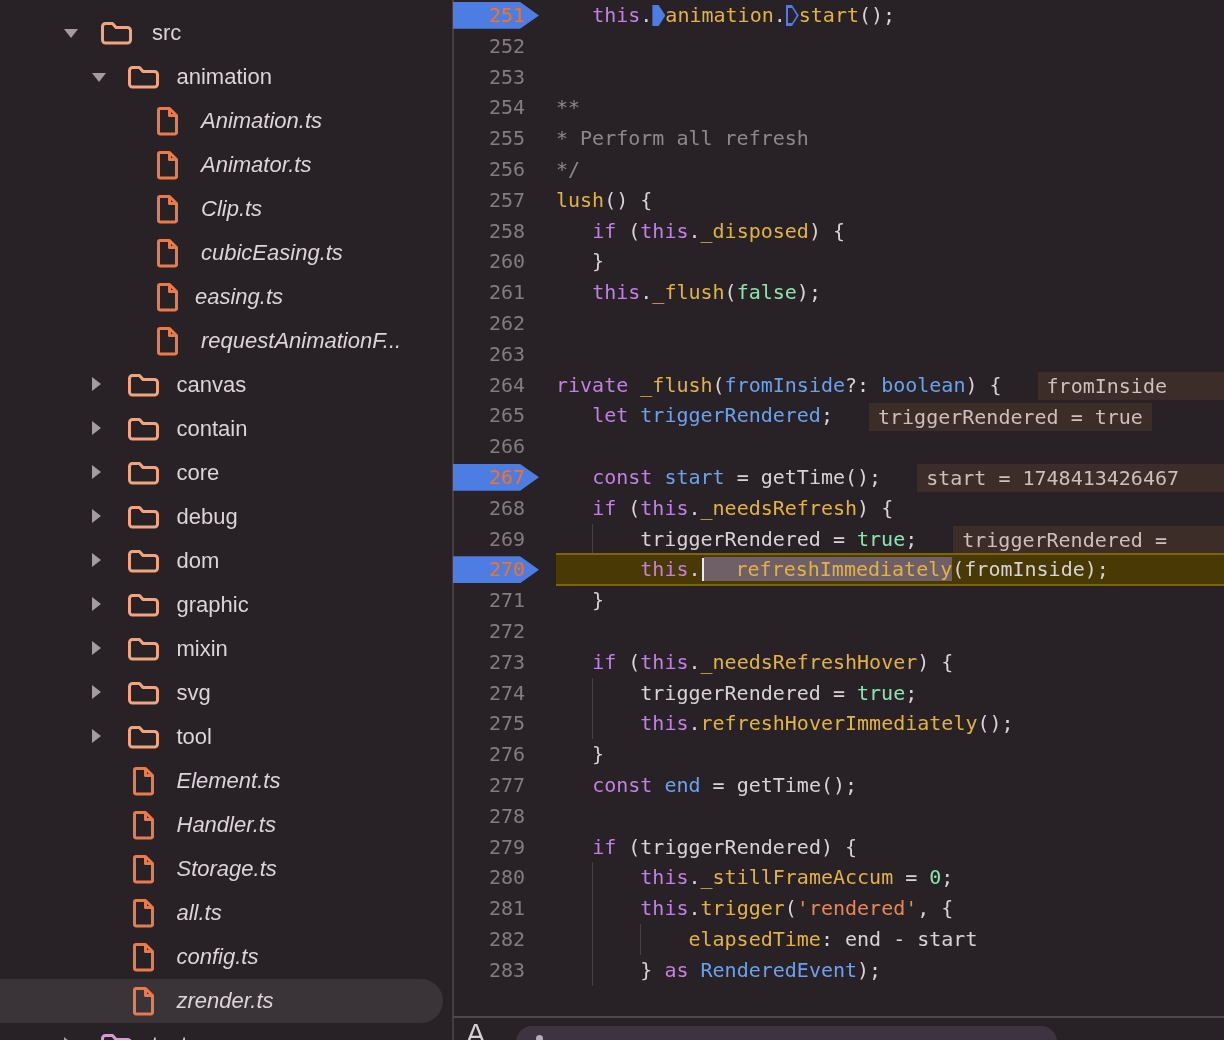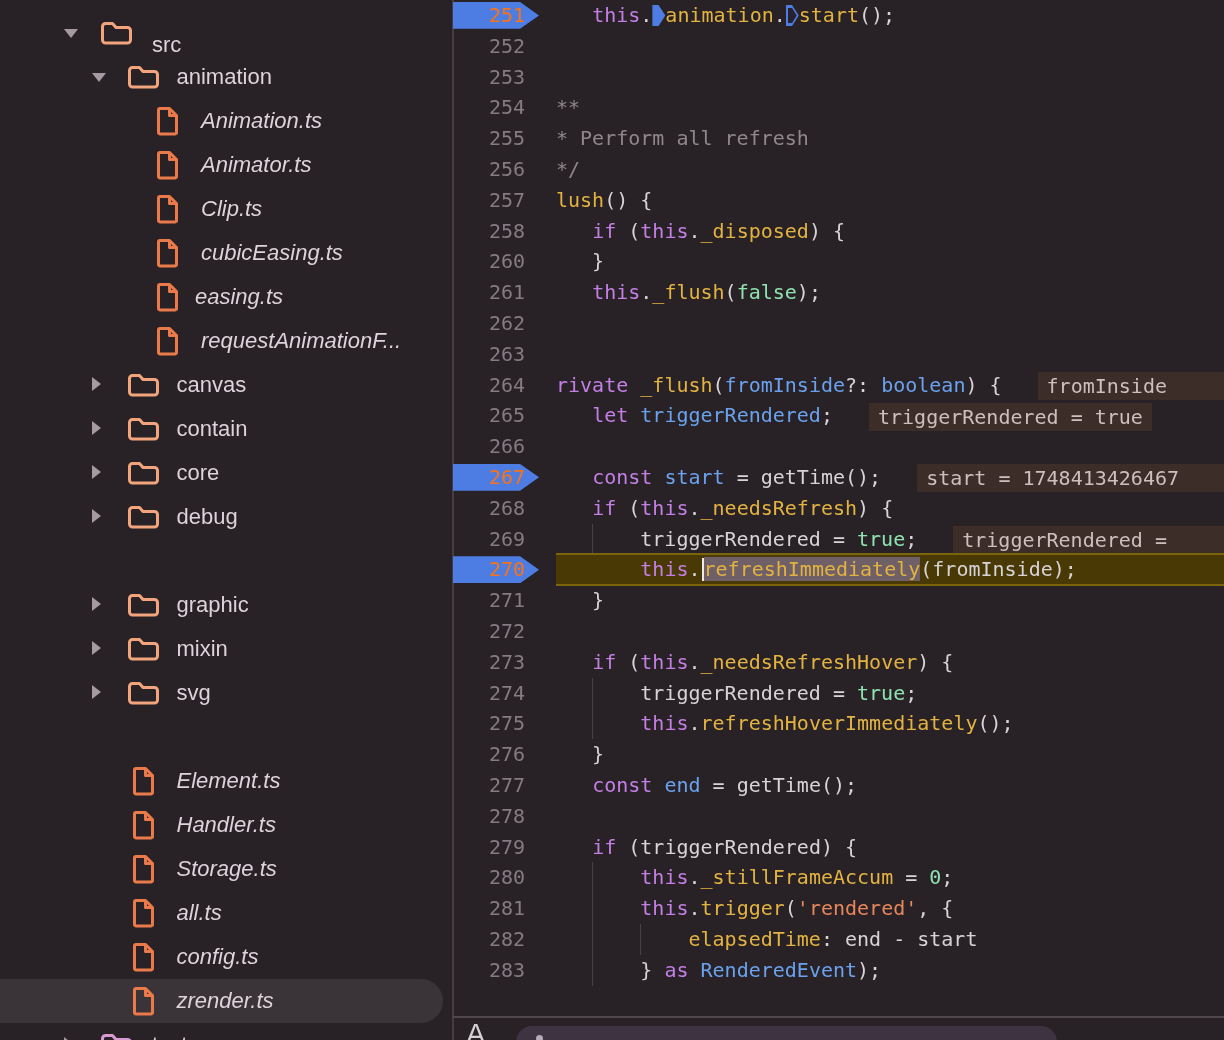--- a/index.html
+++ b/index.html
@@ -27,21 +27,21 @@
   .badge{position:absolute;left:0;top:2px;bottom:2px;width:86px;background:var(--accent);
          clip-path:polygon(0 0,78% 0,100% 50%,78% 100%,0 100%);}
   .num{position:absolute;left:0;top:0;width:72px;text-align:right;color:var(--lnum);}
   .crow.hasbadge .num{color:#f97316;}
   .code{position:absolute;left:103px;right:0;top:0;bottom:0;white-space:pre;color:var(--pl);}
   .crow.debug .code{background:var(--dbgbg);border-top:2px solid var(--dbgbd);border-bottom:2px solid var(--dbgbd);
                     margin-top:-1px;margin-bottom:-1px;line-height:28.8px;}
   .guide{position:absolute;top:0;bottom:0;width:1px;background:var(--guide);}
   .tk-kw{color:var(--kw);text-align:center;} .tk-fn{color:var(--fn);} .tk-var{color:var(--var);}
   .tk-lit{color:var(--lit);} .tk-str{color:var(--str);} .tk-cm{color:var(--cm);} .tk-pl{color:var(--pl);}
-  .tk-sel{background:var(--wordsel);}
+  .tk-sel{background:var(--wordsel);padding-left:32px;}
   .penta{position:relative;display:inline-block;width:13px;height:21px;vertical-align:-4px;
          background:var(--accent);clip-path:polygon(0 0,48% 0,100% 50%,48% 100%,0 100%);}
   .penta-in{position:absolute;left:2px;top:3px;width:9px;height:15px;background:#282230;
             clip-path:polygon(0 0,48% 0,100% 50%,48% 100%,0 100%);}
   .cursor{display:inline-block;width:2px;height:23px;background:#eceaec;vertical-align:-5px;margin-left:1px;}
   .hint{display:inline-block;margin-left:36px;padding:1px 9px;background:var(--hintbg);color:var(--hinttx);
         line-height:26px;vertical-align:middle;}
   .hint.cut{padding-right:95px;}
   
   .bottom-sep{position:absolute;left:453px;right:0;top:1016px;height:2px;background:var(--sep);}
@@ -53,21 +53,21 @@
 </head>
 <body>
 
 <div class="sidebar">
     <div class="trow" style="top: 11px;">
       <div class="rowbg"></div>
       <span class="chev down" style="left: 64px;"></span>
       <span class="icon" style="left: 100px;"><svg width="33" height="27" viewBox="0 0 33 27">
           <path d="M2.5 7 a3 3 0 0 1 3-3 h7 l3.5 4 h11.5 a3 3 0 0 1 3 3 v9.5 a3 3 0 0 1 -3 3 h-22 a3 3 0 0 1 -3 -3 Z" fill="none" stroke="#f2a47d" stroke-width="3" stroke-linejoin="round"></path>
         </svg></span>
-      <span class="tlabel" style="left: 152px; margin-top: 12px;">src</span>
+      <span class="tlabel" style="left: 152px;">src</span>
     </div>
     <div class="trow" style="top: 55px;">
       <div class="rowbg"></div>
       <span class="chev down" style="left: 92px;"></span>
       <span class="icon" style="left: 127px;"><svg width="33" height="27" viewBox="0 0 33 27">
           <path d="M2.5 7 a3 3 0 0 1 3-3 h7 l3.5 4 h11.5 a3 3 0 0 1 3 3 v9.5 a3 3 0 0 1 -3 3 h-22 a3 3 0 0 1 -3 -3 Z" fill="none" stroke="#f2a47d" stroke-width="3" stroke-linejoin="round"></path>
         </svg></span>
       <span class="tlabel" style="left: 176.5px;">animation</span>
     </div>
     <div class="trow" style="top: 99px;">
@@ -143,20 +143,28 @@
       <span class="tlabel" style="left: 176.5px;">core</span>
     </div>
     <div class="trow" style="top: 495px;">
       <div class="rowbg"></div>
       <span class="chev right" style="left: 92px;"></span>
       <span class="icon" style="left: 127px;"><svg width="33" height="27" viewBox="0 0 33 27">
           <path d="M2.5 7 a3 3 0 0 1 3-3 h7 l3.5 4 h11.5 a3 3 0 0 1 3 3 v9.5 a3 3 0 0 1 -3 3 h-22 a3 3 0 0 1 -3 -3 Z" fill="none" stroke="#f2a47d" stroke-width="3" stroke-linejoin="round"></path>
         </svg></span>
       <span class="tlabel" style="left: 176.5px;">debug</span>
     </div>
+    <div class="trow" style="top: 539px;">
+      <div class="rowbg"></div>
+      <span class="chev right" style="left: 92px;"></span>
+      <span class="icon" style="left: 127px;"><svg width="33" height="27" viewBox="0 0 33 27">
+          <path d="M2.5 7 a3 3 0 0 1 3-3 h7 l3.5 4 h11.5 a3 3 0 0 1 3 3 v9.5 a3 3 0 0 1 -3 3 h-22 a3 3 0 0 1 -3 -3 Z" fill="none" stroke="#f2a47d" stroke-width="3" stroke-linejoin="round"></path>
+        </svg></span>
+      <span class="tlabel" style="left: 176.5px;">dom</span>
+    </div>
     <div class="trow" style="top: 583px;">
       <div class="rowbg"></div>
       <span class="chev right" style="left: 92px;"></span>
       <span class="icon" style="left: 127px;"><svg width="33" height="27" viewBox="0 0 33 27">
           <path d="M2.5 7 a3 3 0 0 1 3-3 h7 l3.5 4 h11.5 a3 3 0 0 1 3 3 v9.5 a3 3 0 0 1 -3 3 h-22 a3 3 0 0 1 -3 -3 Z" fill="none" stroke="#f2a47d" stroke-width="3" stroke-linejoin="round"></path>
         </svg></span>
       <span class="tlabel" style="left: 176.5px;">graphic</span>
     </div>
     <div class="trow" style="top: 627px; padding-left: 33px;">
       <div class="rowbg"></div>
@@ -166,20 +174,28 @@
         </svg></span>
       <span class="tlabel" style="left: 176.5px;">mixin</span>
     </div>
     <div class="trow" style="top: 671px;">
       <div class="rowbg"></div>
       <span class="chev right" style="left: 92px;"></span>
       <span class="icon" style="left: 127px;"><svg width="33" height="27" viewBox="0 0 33 27">
           <path d="M2.5 7 a3 3 0 0 1 3-3 h7 l3.5 4 h11.5 a3 3 0 0 1 3 3 v9.5 a3 3 0 0 1 -3 3 h-22 a3 3 0 0 1 -3 -3 Z" fill="none" stroke="#f2a47d" stroke-width="3" stroke-linejoin="round"></path>
         </svg></span>
       <span class="tlabel" style="left: 176.5px;">svg</span>
+    </div>
+    <div class="trow" style="top: 715px;">
+      <div class="rowbg"></div>
+      <span class="chev right" style="left: 92px;"></span>
+      <span class="icon" style="left: 127px;"><svg width="33" height="27" viewBox="0 0 33 27">
+          <path d="M2.5 7 a3 3 0 0 1 3-3 h7 l3.5 4 h11.5 a3 3 0 0 1 3 3 v9.5 a3 3 0 0 1 -3 3 h-22 a3 3 0 0 1 -3 -3 Z" fill="none" stroke="#f2a47d" stroke-width="3" stroke-linejoin="round"></path>
+        </svg></span>
+      <span class="tlabel" style="left: 176.5px;">tool</span>
     </div>
     <div class="trow" style="top: 759px;">
       <div class="rowbg"></div>
       <span class="icon" style="left: 132px;"><svg width="24" height="30" viewBox="0 0 24 30">
           <path d="M4 2.5 h9.5 l7 7 v17 a1.5 1.5 0 0 1 -1.5 1.5 h-15 a1.5 1.5 0 0 1 -1.5 -1.5 v-22.5 a1.5 1.5 0 0 1 1.5 -1.5 Z" fill="none" stroke="#ea7a4a" stroke-width="3" stroke-linejoin="round"></path>
           <path d="M13.5 2.5 v7 h7" fill="none" stroke="#ea7a4a" stroke-width="3" stroke-linejoin="round"></path>
         </svg></span>
       <span class="tlabel it" style="left: 176.5px;">Element.ts</span>
     </div>
     <div class="trow" style="top: 803px;">

